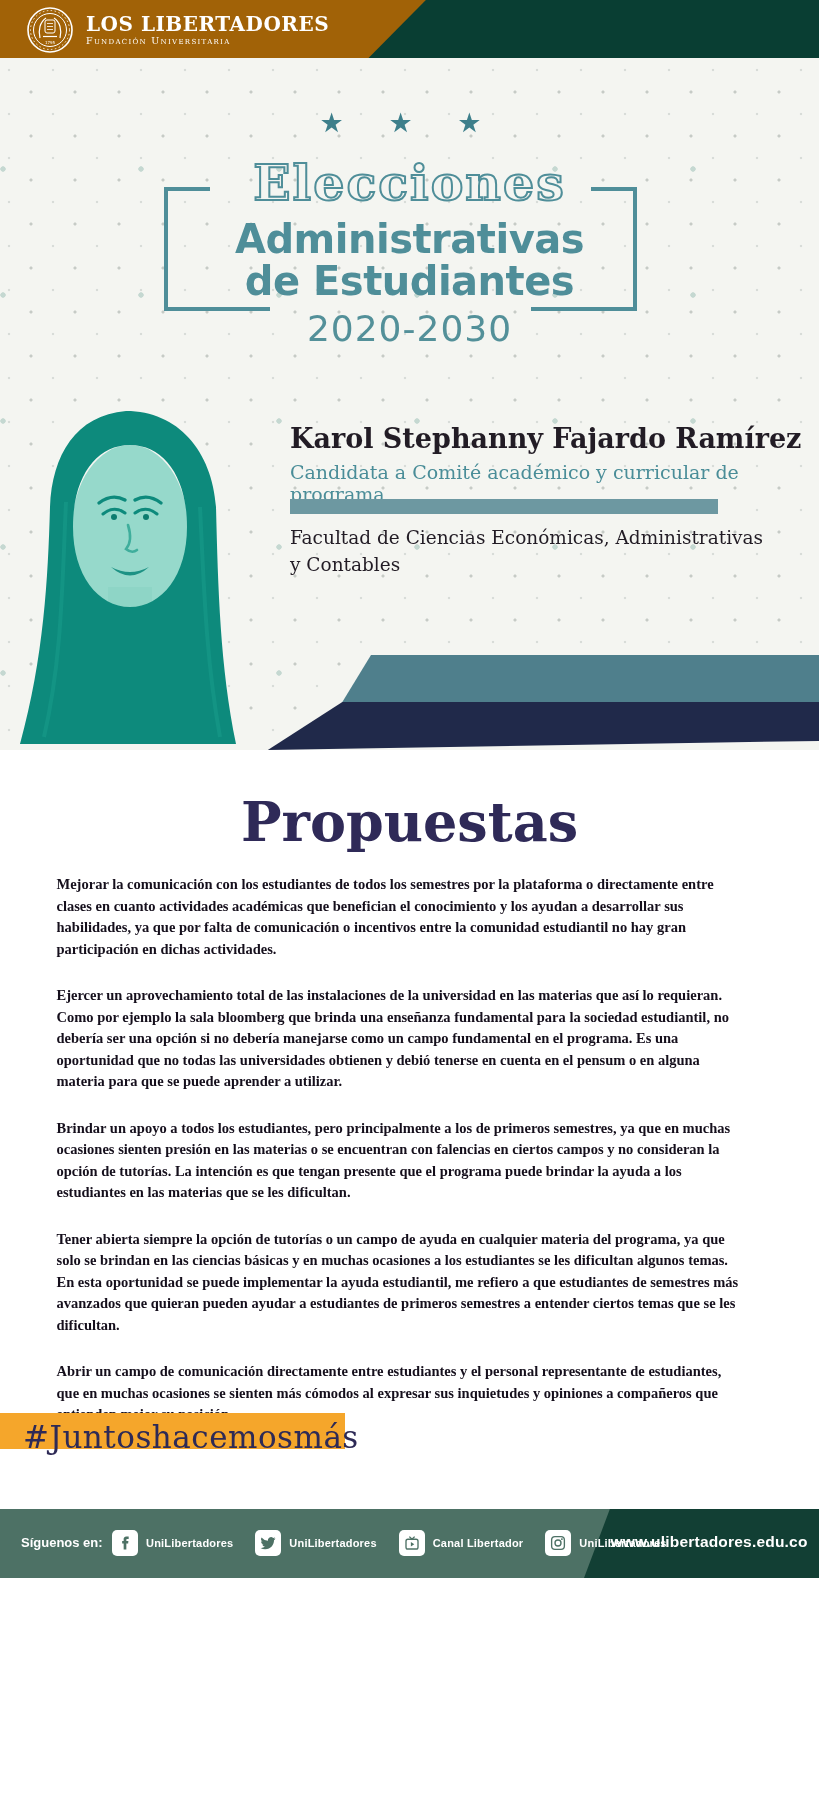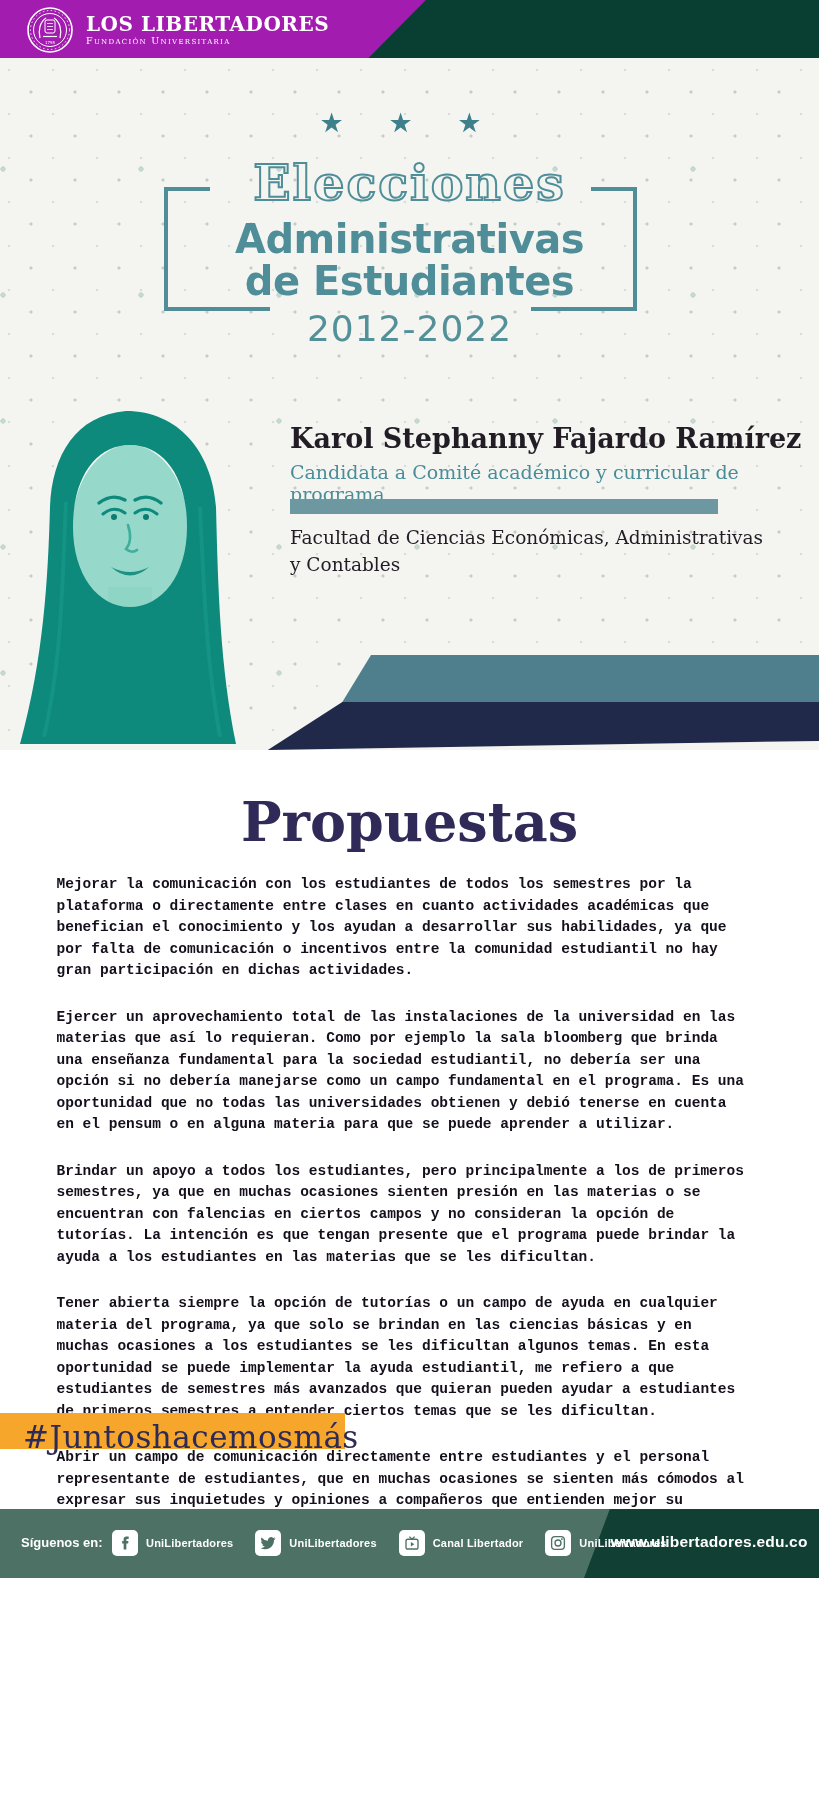--- a/index.html
+++ b/index.html
@@ -1,20 +1,20 @@
 <!DOCTYPE html>
 <html lang="es"><head>
 <meta charset="utf-8">
 <style>
   html,body{margin:0;padding:0;background:#ffffff;}
   .poster{position:relative;width:819px;height:1813px;background:#ffffff;overflow:hidden;
           font-family:"DejaVu Serif",serif;}
 
   
-  .topbar{position:absolute;left:0;top:0;width:819px;height:58px;background:#a21caf;}
+  .topbar{position:absolute;left:0;top:0;width:819px;height:58px;background:#a16207;}
   .topbar-diagonal{position:absolute;left:0;top:0;width:819px;height:58px;background:#093e33;
           clip-path:polygon(52% 0,100% 0,100% 100%,45% 100%);}
   .logo{position:absolute;left:26px;top:6px;display:flex;align-items:center;gap:12px;}
   .logo-text .t1{color:#ffffff;font-size:20px;font-weight:bold;letter-spacing:.5px;line-height:22px;}
   .logo-text .t2{color:#ffffff;font-size:9.5px;letter-spacing:1.3px;font-variant:small-caps;line-height:12px;}
 
   
   .mosaic{position:absolute;left:14px;top:61px;height:9px;display:flex;}
   .mosaic span{display:block;height:9px;}
 
@@ -60,21 +60,21 @@
   .band-teal{position:absolute;left:0;top:597px;width:819px;height:47px;background:#4f7f8c;
       clip-path:polygon(45.3% 0,100% 0,100% 100%,41.8% 100%);}
   .band-navy{position:absolute;left:0;top:644px;width:819px;height:48px;background:#20294a;
       clip-path:polygon(41.8% 0,100% 0,100% 81%,32.7% 100%);}
 
   
   .content{position:absolute;left:0;top:750px;width:819px;}
   .prop-title{margin:40px 0 20px 0;width:819px;text-align:center;
       font-family:"DejaVu Serif",serif;font-weight:bold;font-size:54px;color:#2f2a58;}
   .prop-body{margin:0 auto;width:706px;}
-  .prop-body p{margin:0 16px 25px 0;font-family:Liberation Mono, monospace;font-weight:bold;
+  .prop-body p{margin:0 16px 25px 0;font-family:Liberation Serif, serif;font-weight:bold;
       font-size:14.5px;line-height:21.5px;color:#150f1c;text-align:left;}
 
   
   .hashtag{position:absolute;left:0;top:1413px;width:345px;height:36px;background:#f5a62b;
       color:#2e2a56;font-family:"DejaVu Serif",serif;font-size:31px;line-height:49px;
       padding-left:23px;box-sizing:border-box;letter-spacing:.5px;}
 
   
   .footer{position:absolute;left:0;top:1509px;width:819px;height:69px;background:#4d7165;
       font-family:Liberation Sans, sans-serif;}
@@ -136,21 +136,21 @@
     <div class="frame f-vl"></div>
     <div class="frame f-vr"></div>
     <div class="frame f-htl"></div>
     <div class="frame f-htr"></div>
     <div class="frame f-hbl"></div>
     <div class="frame f-hbr"></div>
 
     <h1 class="title-outline" style="margin:0;">Elecciones</h1>
     <h2 class="title-bold tb1" style="margin:0;">Administrativas</h2>
     <h2 class="title-bold tb2" style="margin:0;">de Estudiantes</h2>
-    <div class="period">2012-2022</div>
+    <div class="period">2020-2030</div>
 
     <svg class="photo" viewBox="0 0 244 337">
       <ellipse cx="124" cy="122" rx="58" ry="84" fill="#96d9cb"></ellipse>
       <rect x="102" y="180" width="44" height="70" fill="#8ed5c6"></rect>
       <path d="M50,337 C58,276 88,248 124,248 C160,248 190,276 198,337 Z" fill="#b5e3d7"></path>
       <path d="M78,337 C86,292 104,272 124,272 C144,272 162,292 170,337 Z" fill="#d2efe7"></path>
       <path fill-rule="evenodd" fill="#0d8a7c" d="M120,4 C70,8 46,48 44,100 C42,170 38,250 14,337 L96,337 L148,337 L230,337 C214,260 212,180 210,100 C206,44 172,4 120,4 Z
            M124,38 C158,38 181,70 181,120 C181,168 156,200 124,200 C92,200 67,168 67,120 C67,70 90,38 124,38 Z"></path>
       <path d="M60,95 C56,180 56,252 38,330" fill="none" stroke="#1aa violet" stroke-width="0"></path>
       <path d="M60,95 C56,180 56,252 38,330" fill="none" stroke="#1ba08e" stroke-width="4" opacity=".45"></path>

